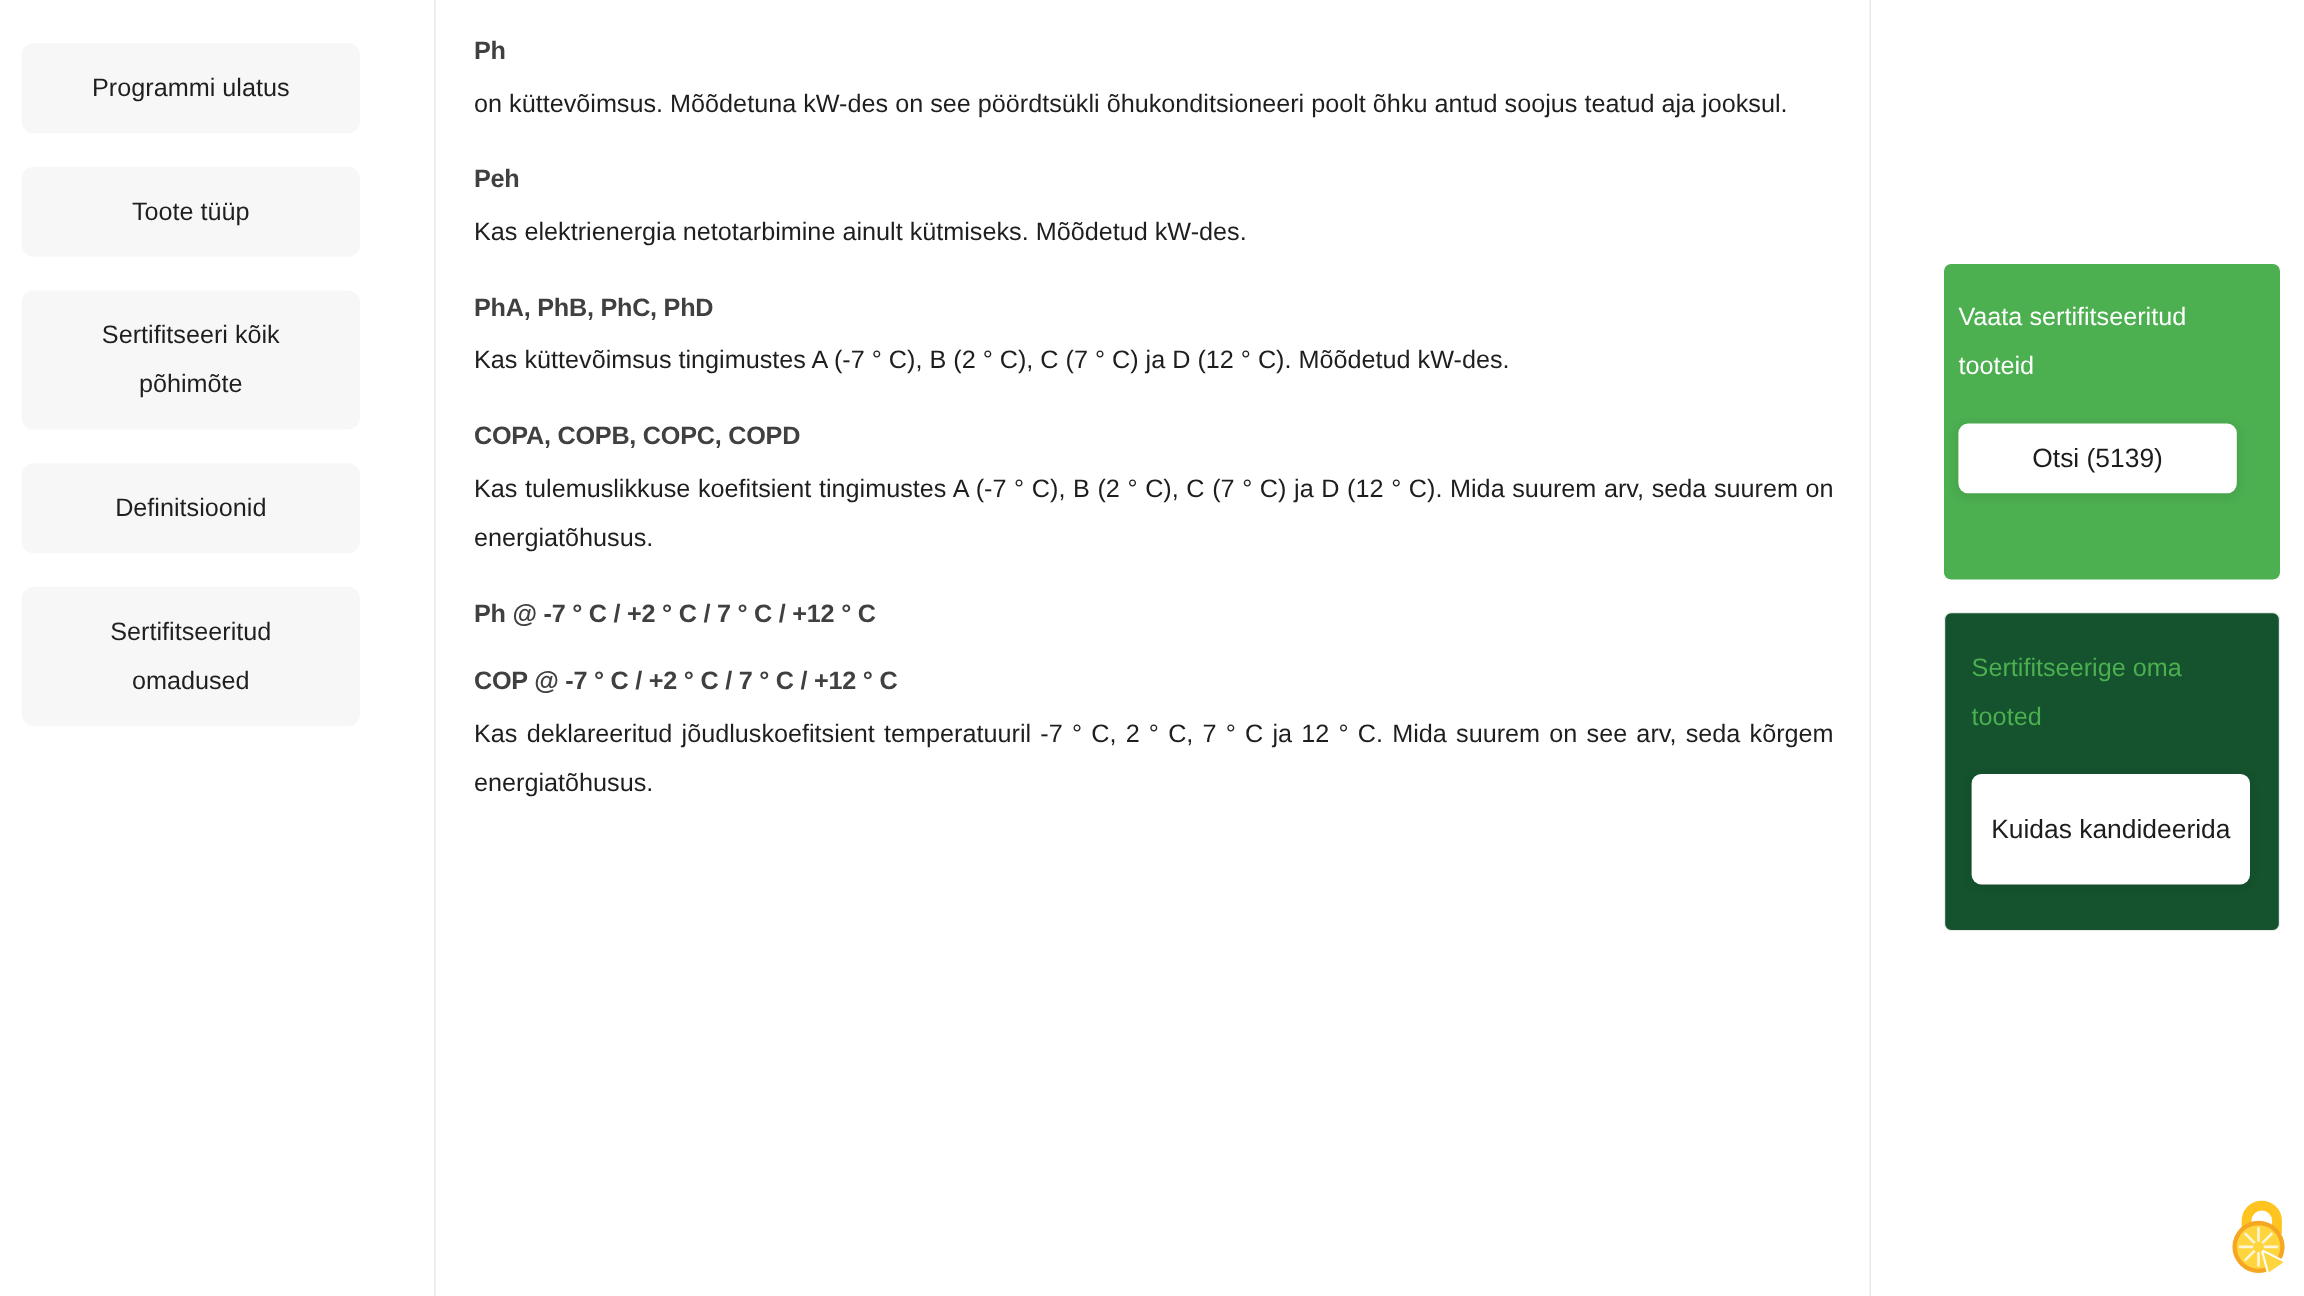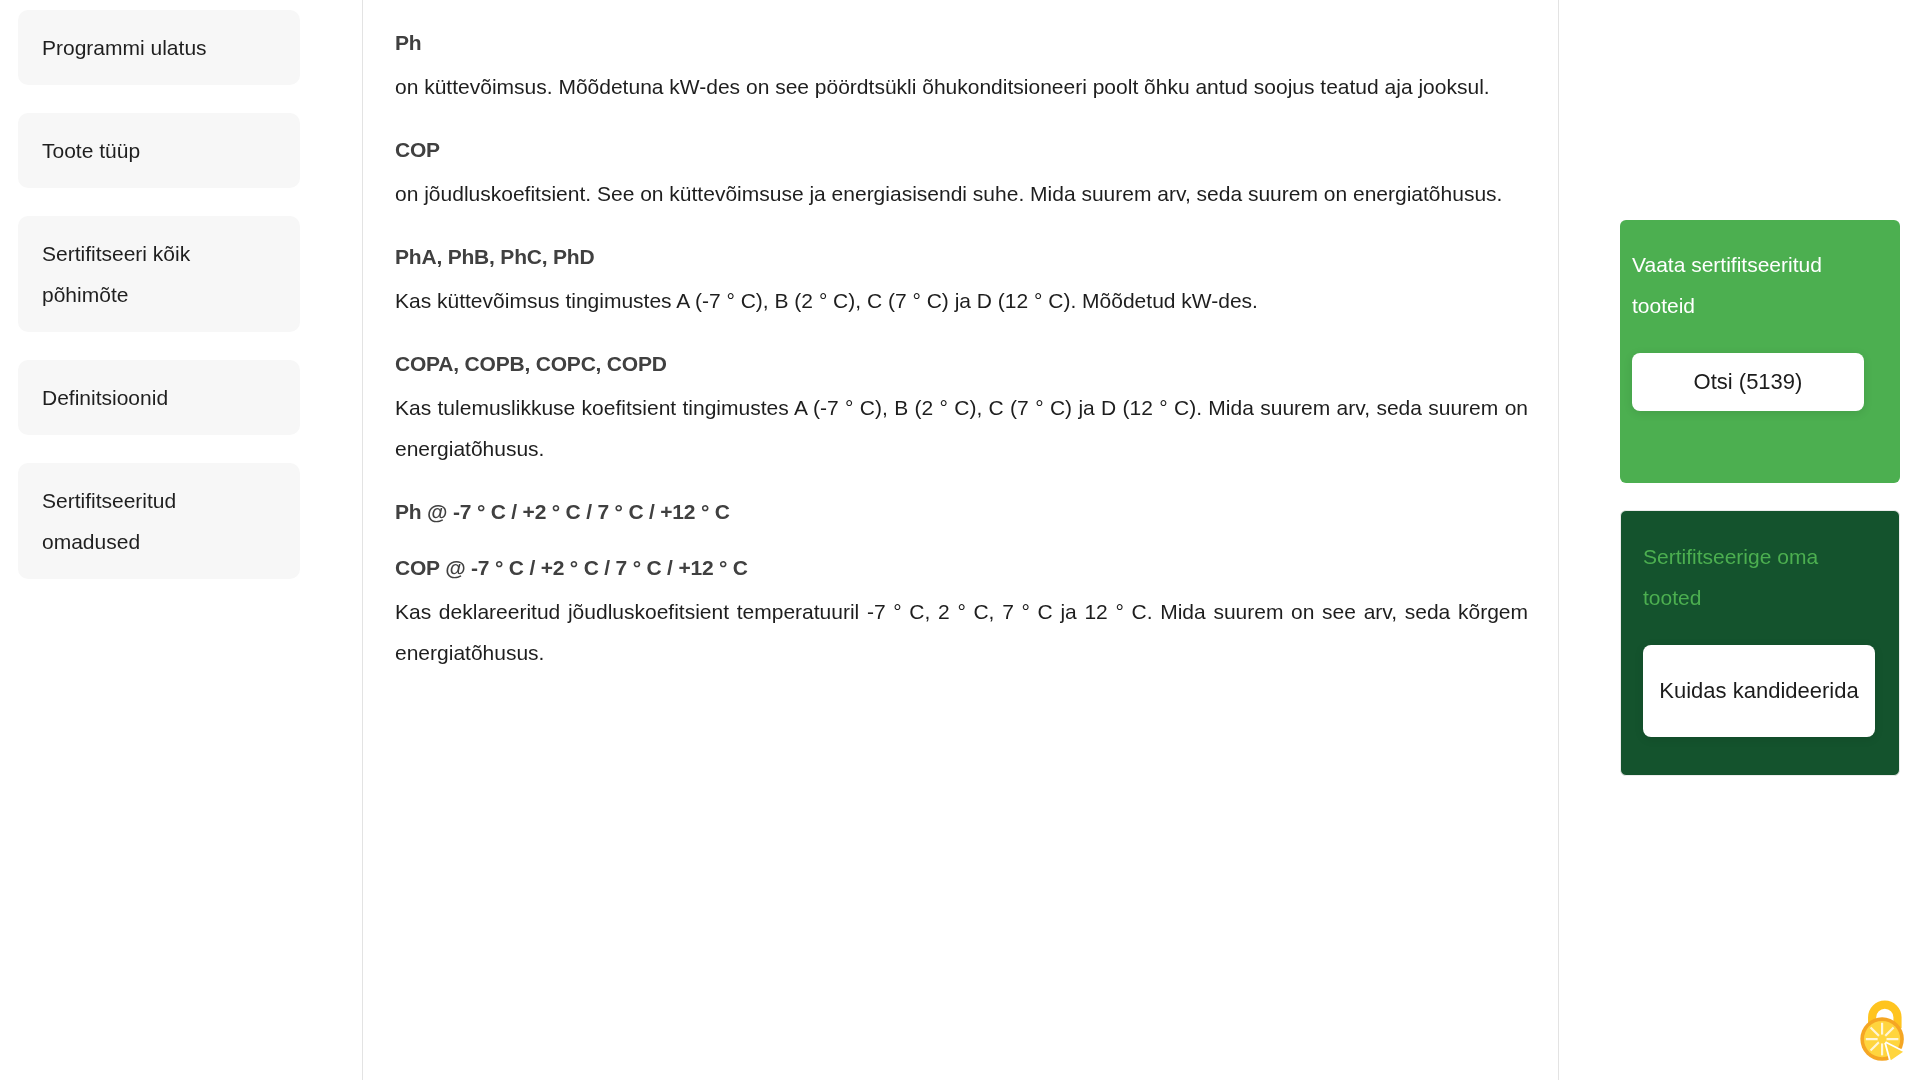--- a/index.html
+++ b/index.html
@@ -1,21 +1,21 @@
 <!DOCTYPE html>
 <html><head>
 <meta charset="utf-8">
 <style>
   * { box-sizing: border-box; margin: 0; padding: 0; }
   html, body { width: 1920px; height: 1080px; overflow: hidden; background: #ffffff; }
   body { font-family: "Liberation Sans", sans-serif; color: #1e1e1e; position: relative; }
   #page { position: relative; width: 1920px; height: 1080px; }
 
   
-  .sidebar { position: absolute; left: 18px; top: 10px; width: 282px; }
+  .sidebar { position: absolute; left: 18px; top: 36px; width: 282px; text-align: center; }
   .side-item {
     background: #f7f7f7; border-radius: 10px; margin-bottom: 28px;
     padding: 17px 24px; font-size: 21px; line-height: 41px; color: #1f1f1f;
     cursor: pointer;
   }
 
   
   .content-panel {
     position: absolute; left: 362px; top: 0; width: 1197px; height: 1080px;
     border-left: 1px solid #e3e3e3; border-right: 1px solid #e3e3e3;
@@ -88,25 +88,25 @@
       </div>
     </aside>
 
   <main class="content-panel">
 
       <section class="definition">
         <h3>Ph</h3>
         <p>on küttevõimsus. Mõõdetuna kW-des on see pöördtsükli õhukonditsioneeri poolt õhku antud soojus teatud aja jooksul.</p>
       </section>
 
+      <section class="definition">
+        <h3>Peh</h3>
+        <p>Kas elektrienergia netotarbimine ainult kütmiseks. Mõõdetud kW-des.</p>
+      </section>
 
-      <section class="definition">
-        <h3>COP</h3>
-        <p>on jõudluskoefitsient. See on küttevõimsuse ja energiasisendi suhe. Mida suurem arv, seda suurem on energiatõhusus.</p>
-      </section>
 
       <section class="definition">
         <h3>PhA, PhB, PhC, PhD</h3>
         <p>Kas küttevõimsus tingimustes A (-7 ° C), B (2 ° C), C (7 ° C) ja D (12 ° C). Mõõdetud kW-des.</p>
       </section>
 
       <section class="definition">
         <h3>COPA, COPB, COPC, COPD</h3>
         <p>Kas tulemuslikkuse koefitsient tingimustes A (-7 ° C), B (2 ° C), C (7 ° C) ja D (12 ° C). Mida suurem arv, seda suurem on energiatõhusus.</p>
       </section>

